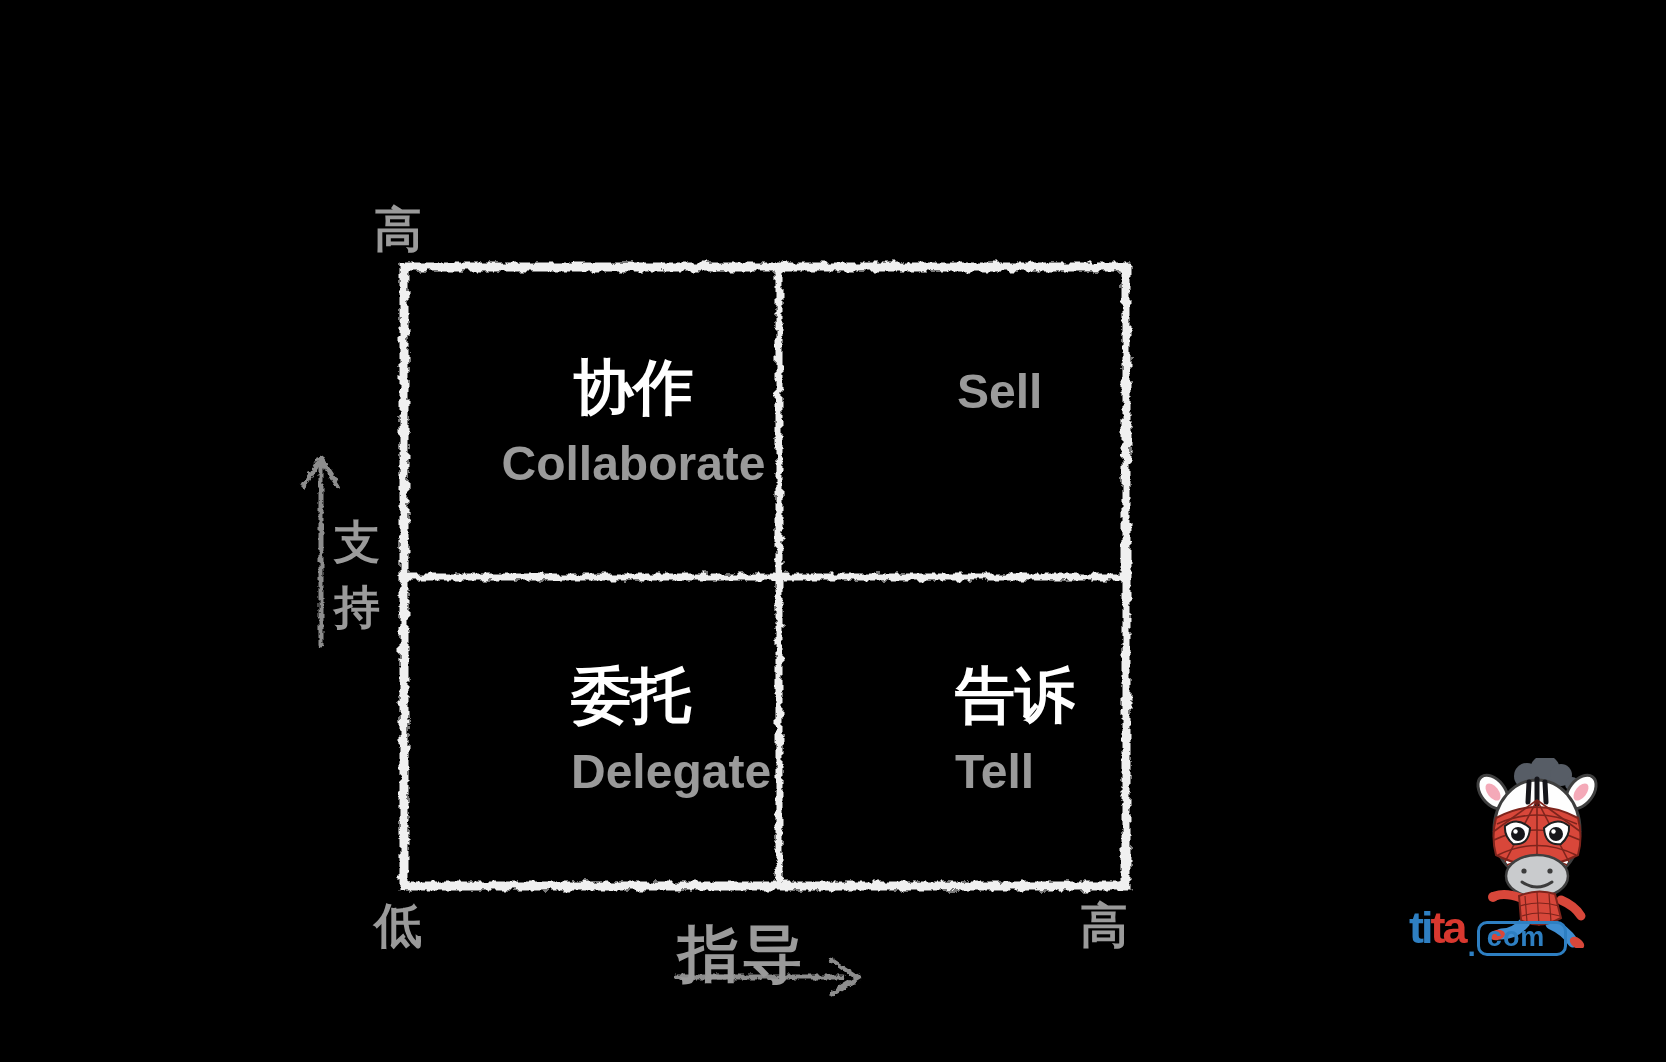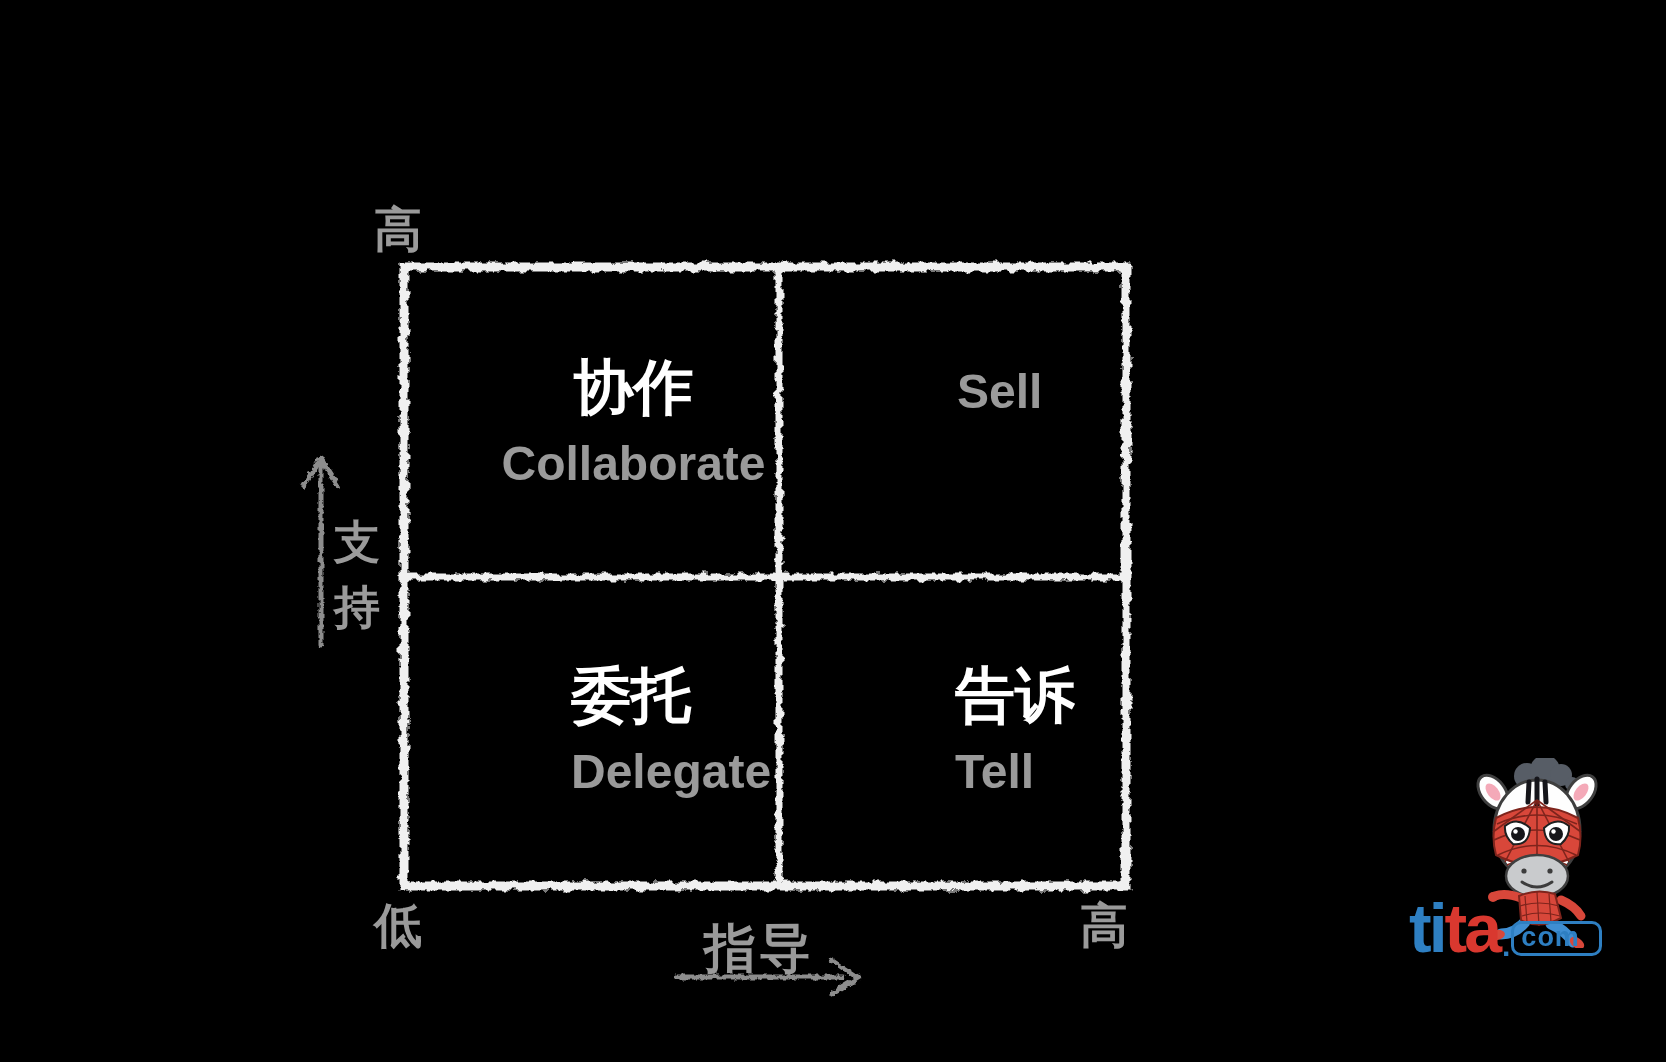--- a/index.html
+++ b/index.html
@@ -27,32 +27,32 @@
   .q-bl { left:527px; top:660px; text-align:left; }
   .q-br { left:911px; top:660px; text-align:left; }
   
   .axis-label {
     position:absolute; color:var(--muted-gray,#9a9a9a);
     font-weight:700; white-space:nowrap;
   }
   .y-high { left:374px; top:198px; font-size:48px; }
   .y-low  { left:374px; top:894px; font-size:48px; }
   .x-high { left:1080px; top:894px; font-size:48px; }
-  .x-name { left:704px; top:914px; font-size:52px; letter-spacing:3px; }
+  .x-name { left:678px; top:914px; font-size:61px; letter-spacing:3px; }
   .y-name {
     left:334px; top:517px; font-size:46px;
     display:flex; flex-direction:column; line-height:50px; gap:15px;
   }
   
   .mascot { position:absolute; left:1467px; top:758px; }
   .logo-lockup {
     position:absolute; left:1409px; top:898px;
     display:flex; align-items:flex-end; font-weight:700;
   }
-  .brand { font-size:68px; line-height:60px; letter-spacing:-3px; }
+  .brand { font-size:45px; line-height:60px; letter-spacing:-3px; }
   .brand-blue { color:var(--brand-blue,#2e7fc2); }
   .brand-red  { color:var(--brand-red,#d9382f); }
   .tld-wrap { display:flex; align-items:flex-end; margin-left:3px; padding-bottom:2px; }
   .tld-dot { color:var(--brand-blue,#2e7fc2); font-size:30px; line-height:20px; font-weight:700; }
   .tld-box {
     margin-left:1px; border:3px solid var(--brand-blue,#2e7fc2); border-radius:10px;
     color:var(--brand-blue,#2e7fc2); font-size:27px; line-height:27px;
     font-weight:700; padding:0 19px 2px 7px; letter-spacing:1px;
   }
 </style>

